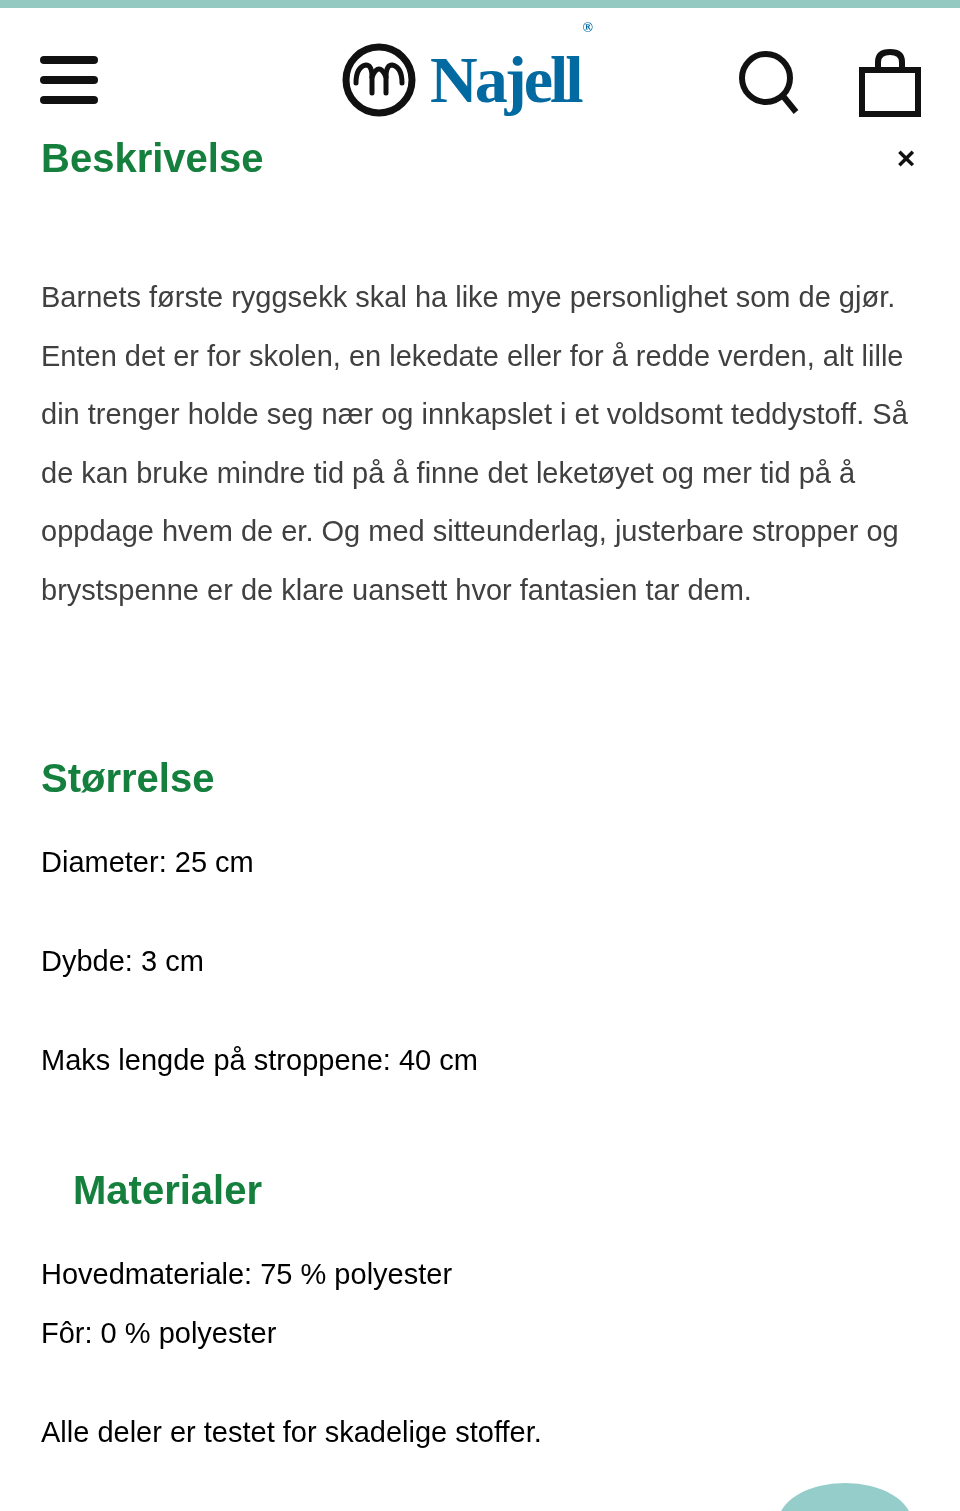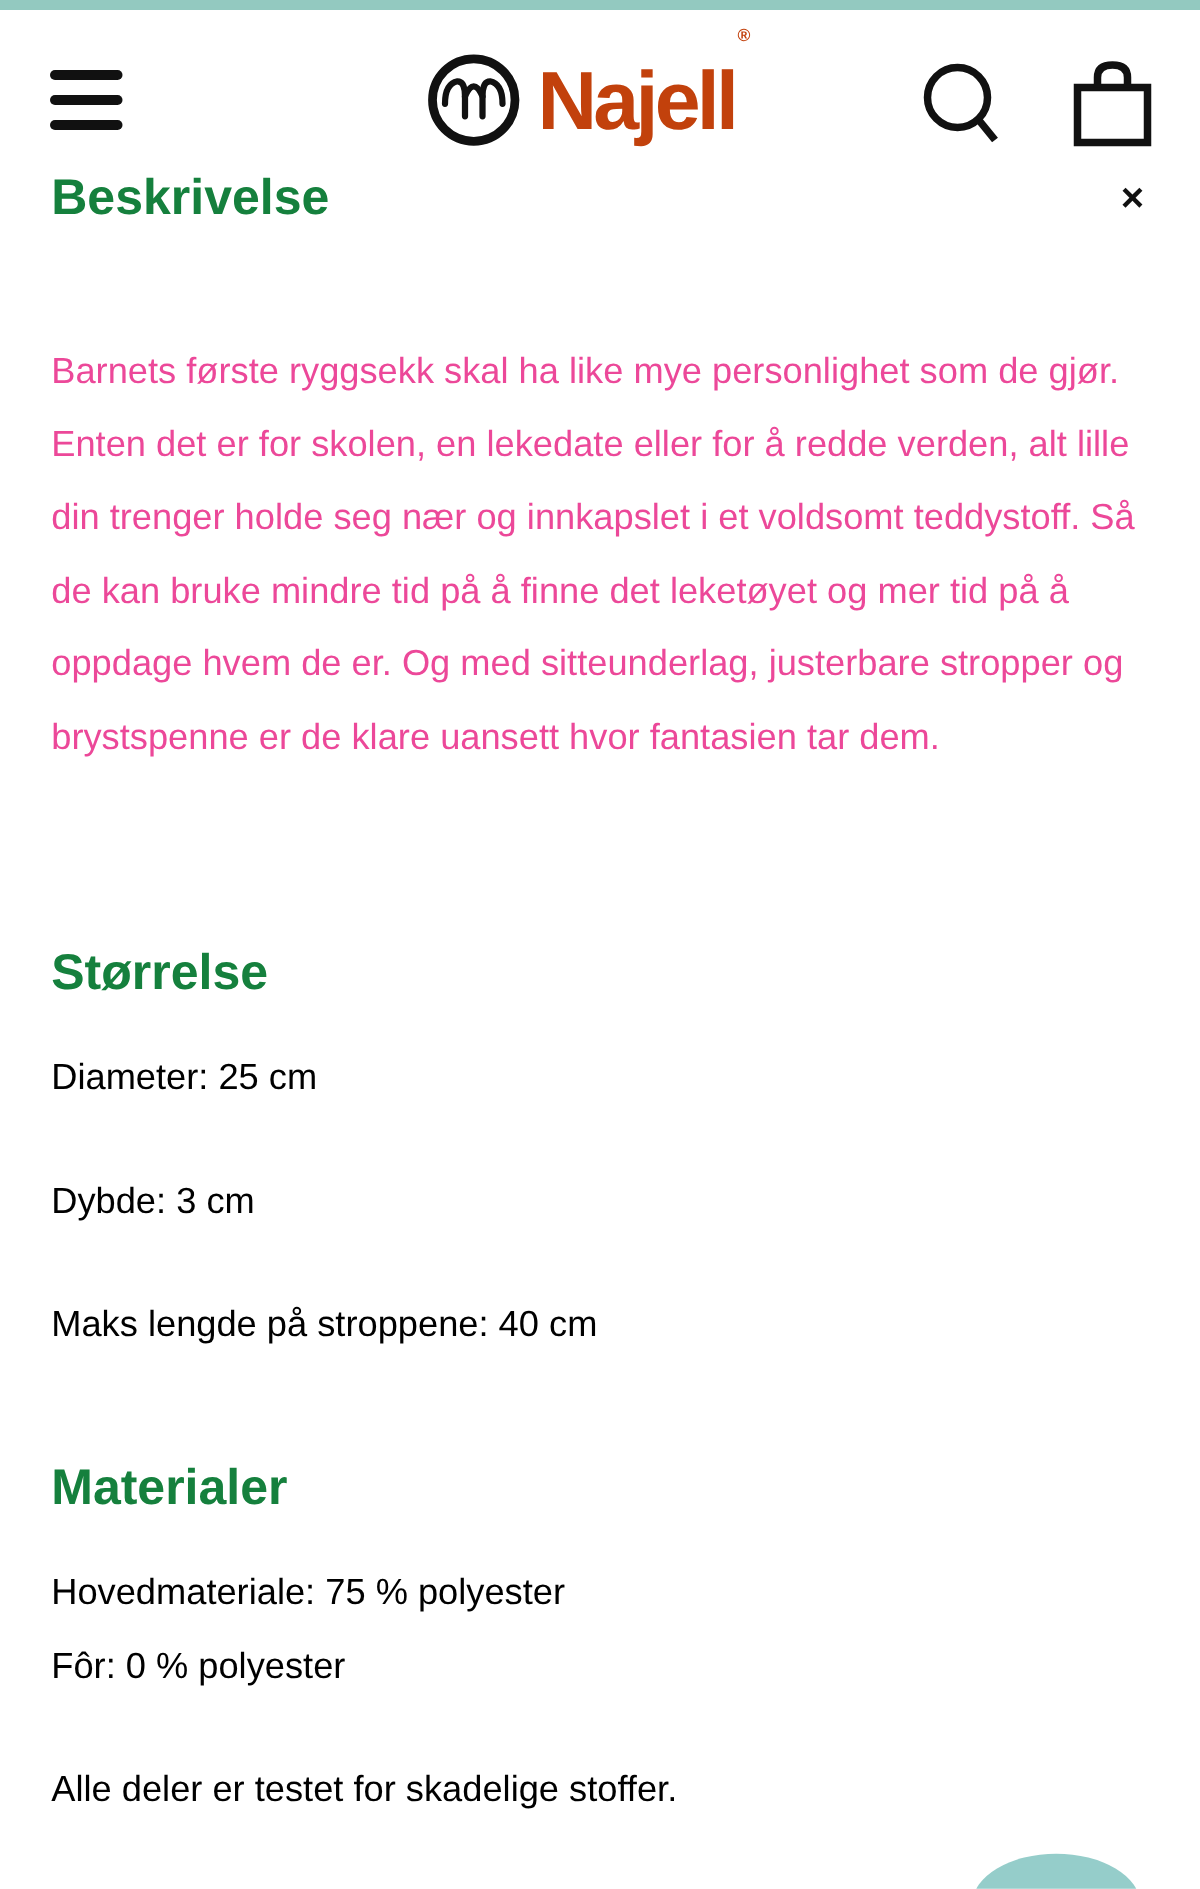--- a/index.html
+++ b/index.html
@@ -10,36 +10,36 @@
 
   .header { position: absolute; left: 0; top: 8px; width: 960px; height: 120px; }
   .menu-btn { position: absolute; left: 40px; top: 48px; width: 58px; height: 48px; cursor: pointer; }
   .menu-btn span { position: absolute; left: 0; width: 58px; height: 8px; background: #111; border-radius: 4px; }
   .menu-btn span:nth-child(1) { top: 0; }
   .menu-btn span:nth-child(2) { top: 20px; }
   .menu-btn span:nth-child(3) { top: 40px; }
 
   .logo { position: absolute; left: 342px; top: 30px; height: 84px; display: flex; align-items: center; }
   .logo-mark { width: 74px; height: 74px; }
-  .logo-text { font-family: Liberation Sans, sans-serif; font-weight: 700; font-size: 66px; letter-spacing: -3px; margin-left: 14px; line-height: 1; color: #c2410c; }
+  .logo-text { font-family: Liberation Serif, serif; font-weight: 700; font-size: 66px; letter-spacing: -3px; margin-left: 14px; line-height: 1; color: #0369a1; }
   .logo-reg { font-size: 14px; font-weight: 700; vertical-align: top; position: relative; top: -26px; margin-left: 2px; letter-spacing: 0; }
 
   .search-btn { position: absolute; left: 738px; top: 42px; width: 64px; height: 64px; cursor: pointer; }
   .cart-btn { position: absolute; left: 858px; top: 40px; width: 64px; height: 70px; cursor: pointer; }
 
   .section-title { position: absolute; left: 41px; font-family: "Liberation Sans", sans-serif; font-weight: 700; color: #15803d; }
   .desc-title { top: 136px; font-size: 40px; }
   .close-btn { position: absolute; left: 892px; top: 144px; width: 28px; height: 30px; font-size: 32px; font-weight: 700; line-height: 28px; text-align: center; cursor: pointer; }
 
-  .desc-body { position: absolute; left: 41px; top: 268px; width: 880px; font-size: 29px; line-height: 58.5px; color: #ec4899; }
+  .desc-body { position: absolute; left: 41px; top: 268px; width: 880px; font-size: 29px; line-height: 58.5px; color: #404040; }
 
   .size-title { top: 756px; font-size: 40px; }
   .spec-line { position: absolute; left: 41px; font-size: 29px; line-height: 36px; color: #000000; }
 
-  .mat-title { top: 1168px; font-size: 40px; }
+  .mat-title { top: 1168px; font-size: 40px; margin-left: 32px; }
 
   .chat-bubble { position: absolute; left: 778px; top: 1483px; width: 134px; height: 80px; background: #95cdca; border-radius: 67px 67px 0 0 / 40px 40px 0 0; cursor: pointer; }
 </style>
 </head>
 <body>
 
 <div class="top-bar"></div>
 
 <header class="header">
   <div class="menu-btn">

